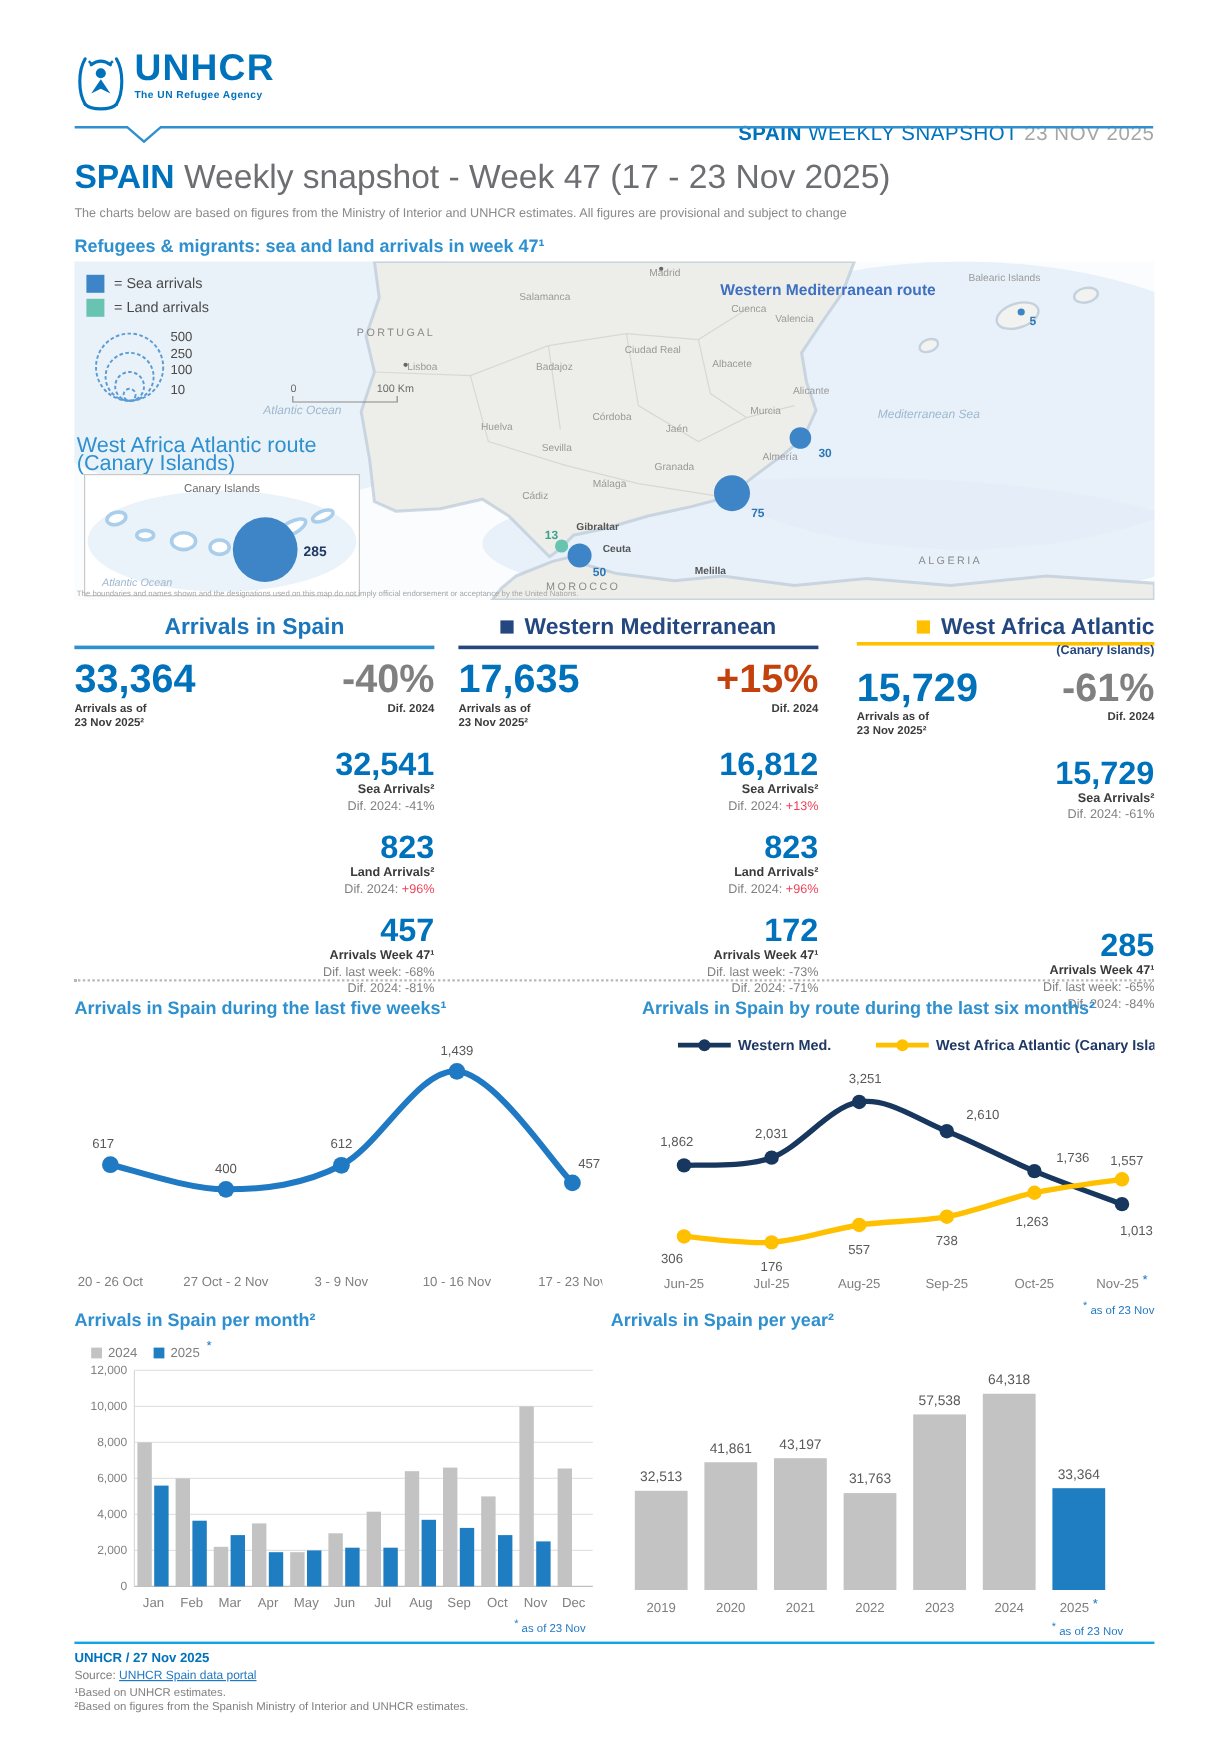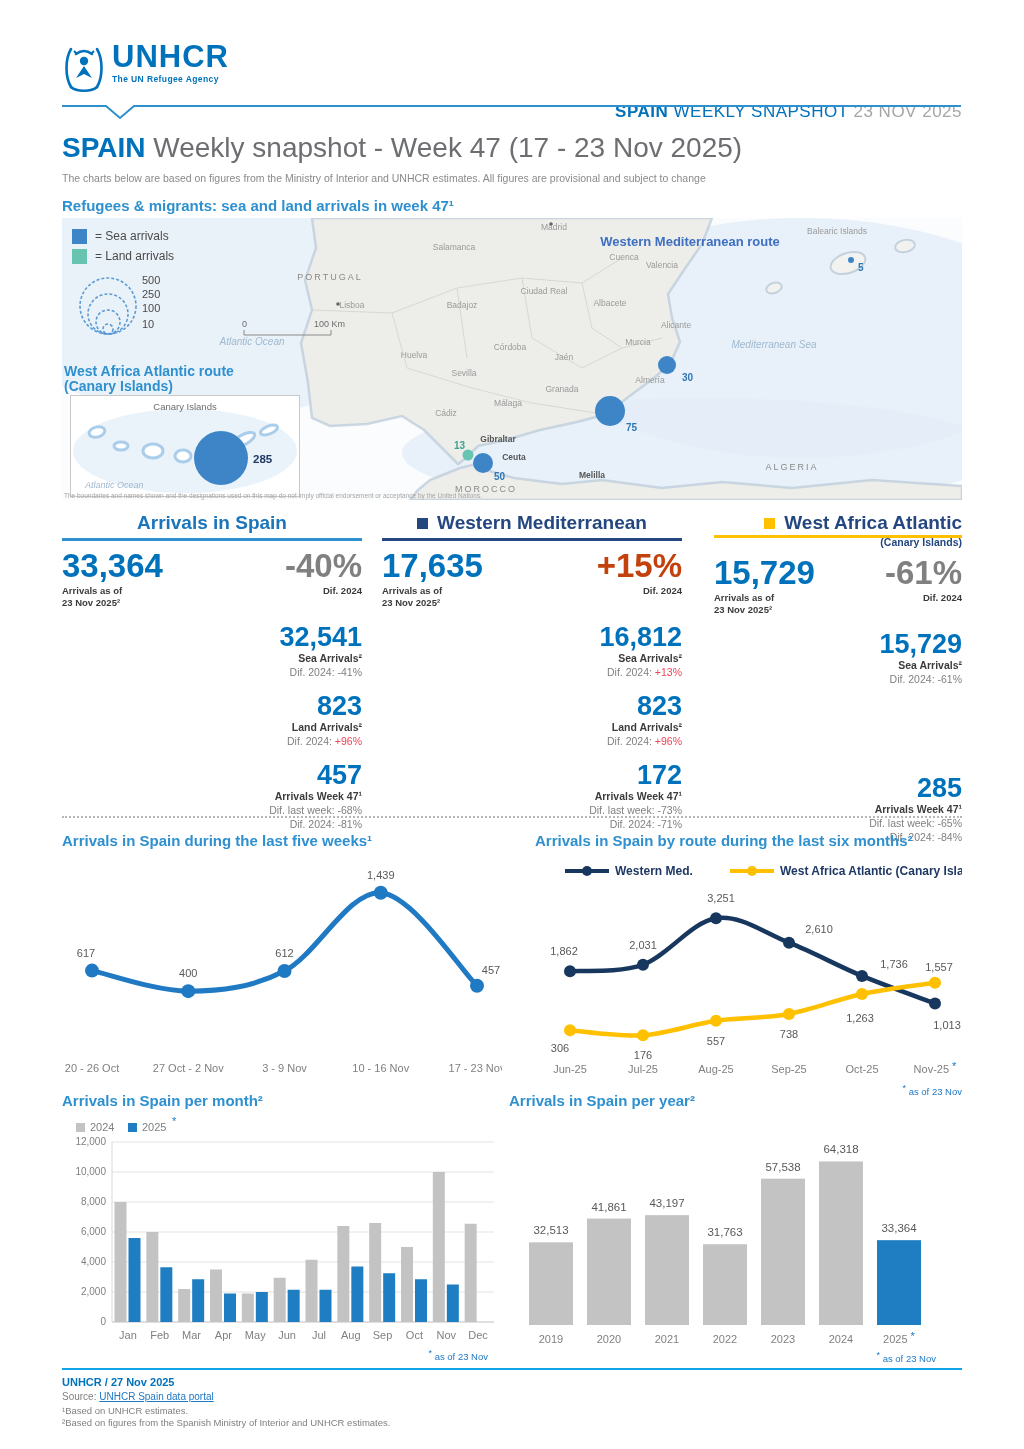--- a/index.html
+++ b/index.html
@@ -28,21 +28,21 @@
 
   
   .map-box{position:absolute;left:0;top:218px;width:900px;height:282px;background:#FAFCFD;}
   .map-box svg text{font-family:"Liberation Sans",sans-serif;}
   .map-legend{position:absolute;left:10px;top:8px;}
   .leg-row{display:flex;align-items:center;height:20px;}
   .leg-sq{width:15px;height:15px;margin-right:8px;}
   .leg-sea{background:#3D85C6;}
   .leg-land{background:#68C3B0;}
   .leg-txt{font-size:12px;color:#4a4a4a;}
-  .route-waa{position:absolute;left:2px;top:146px;font-size:14px;font-weight:700;color:#2E90CF;line-height:15px;}
+  .route-waa{position:absolute;left:2px;top:146px;font-size:18px;font-weight:400;color:#2E90CF;line-height:15px;}
   .inset{position:absolute;left:8px;top:177px;width:228px;height:100px;background:#fff;border:1px solid #c9c9c9;}
   .map-disclaimer{position:absolute;left:2px;bottom:1px;font-size:6.5px;color:#A6A6A6;}
   text.country{font-size:9px;fill:#8a8a8a;letter-spacing:2px;}
   text.city{font-size:8.5px;fill:#9a9a9a;}
   text.city-bold{font-size:8.5px;fill:#555;font-weight:bold;}
   text.water{font-size:10px;fill:#9FB8CE;font-style:italic;}
   text.route{font-size:13px;fill:#3E6FC1;font-weight:600;}
   text.dotval{font-size:10px;font-weight:bold;fill:#2E77B5;}
   text.dotval-land{font-size:10px;font-weight:bold;fill:#3FA08F;}
 

